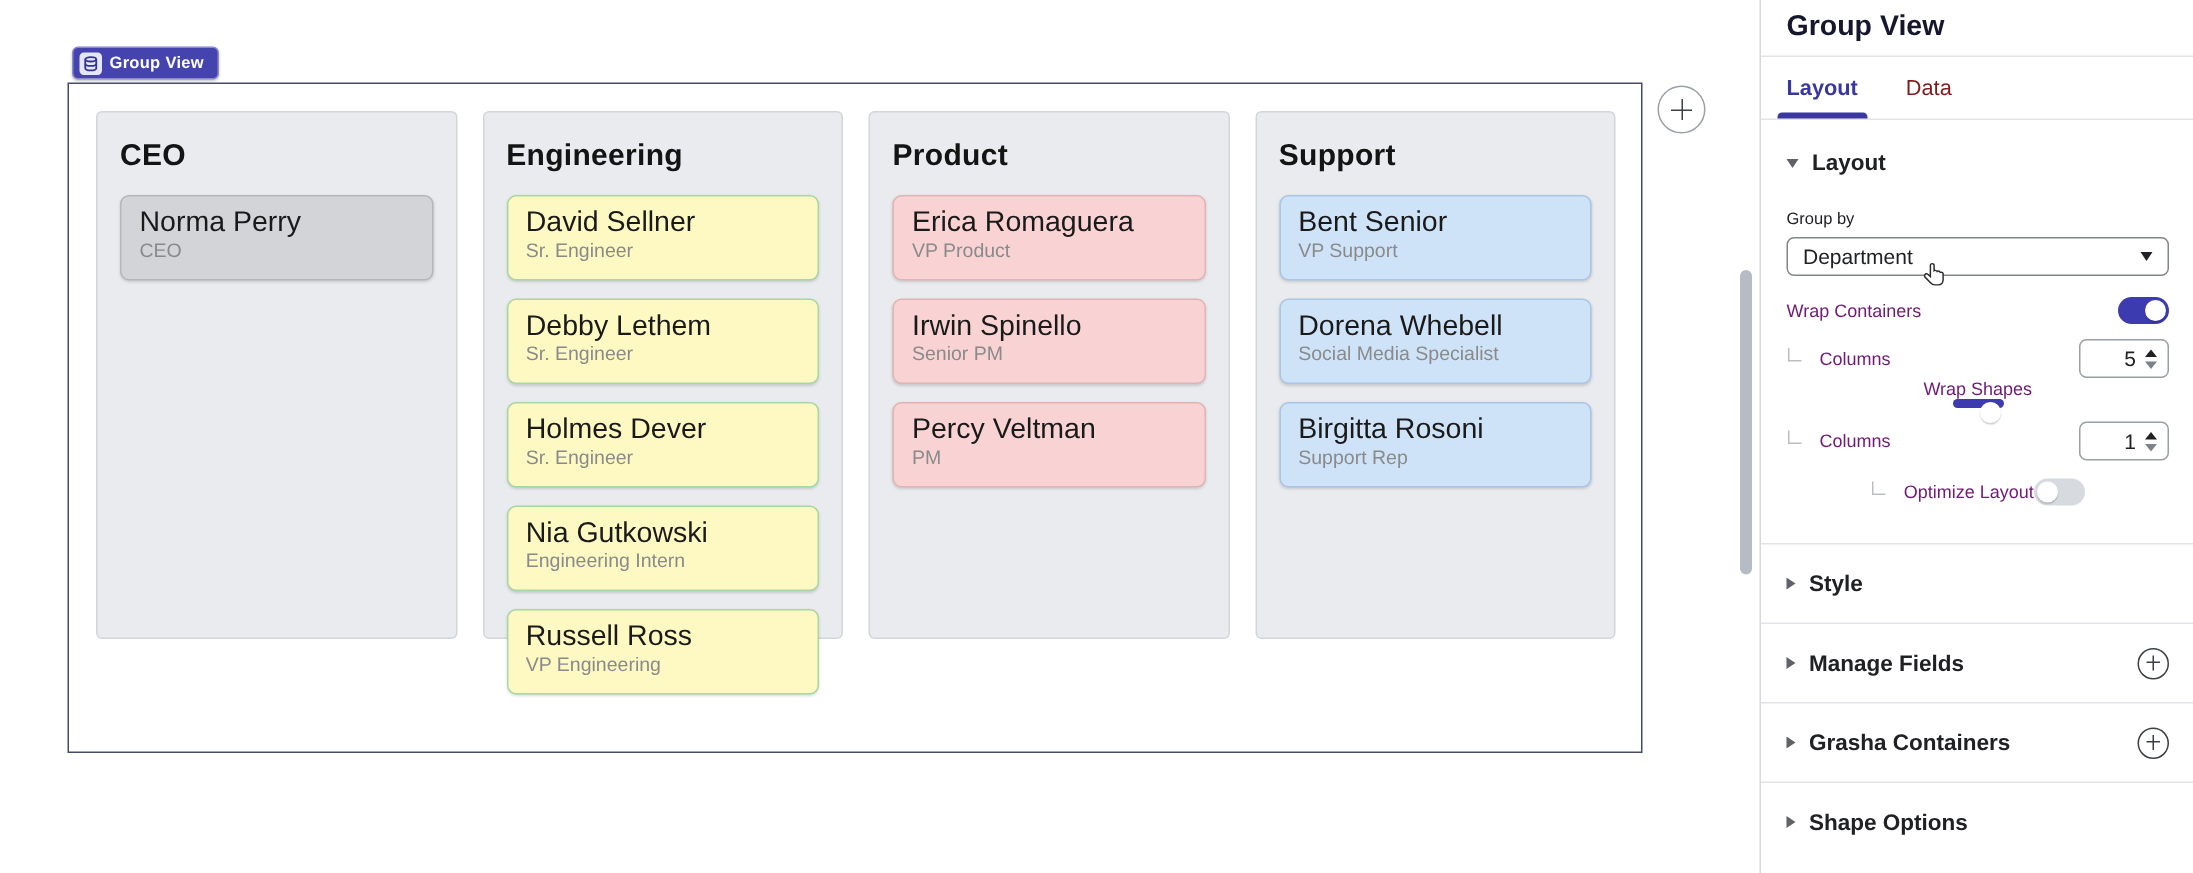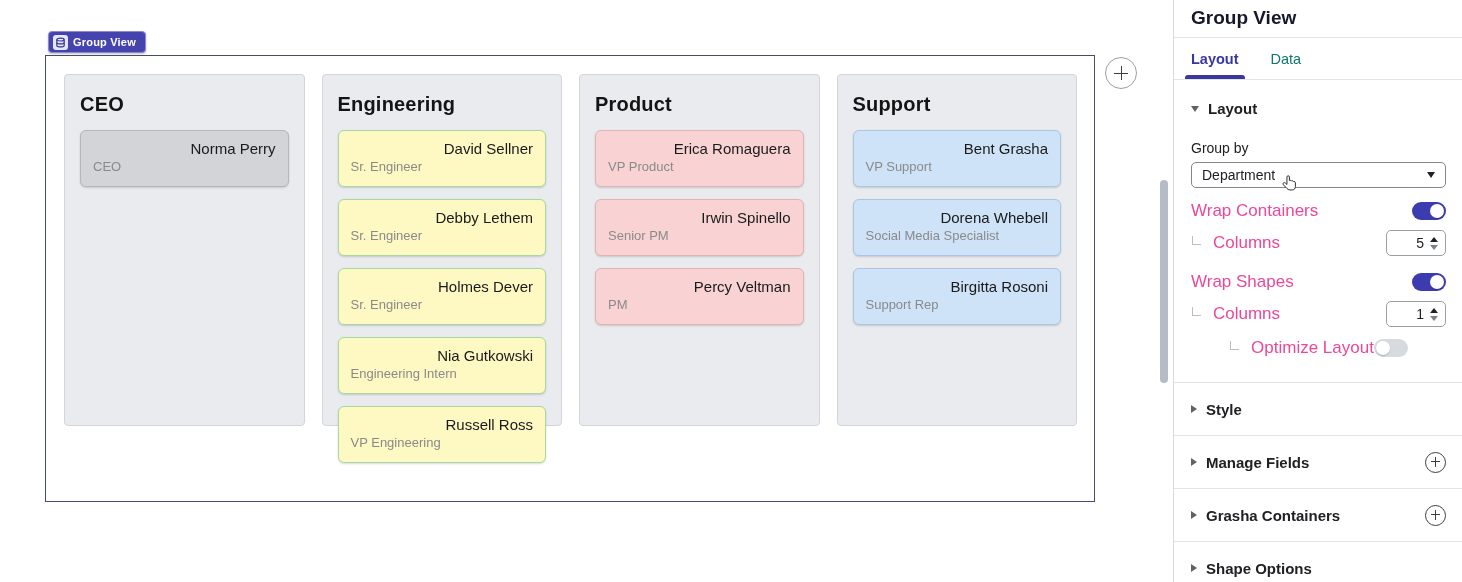--- a/index.html
+++ b/index.html
@@ -17,21 +17,21 @@
 
   
   .canvas-frame { position:absolute; left:45px; top:55px; width:1050px; height:447px;
                   background:#fff; border:1.5px solid #474c66; display:flex; gap:17px;
                   padding:18px 17px 15px 18px; }
   .column { width:241px; height:352px; background:#e9ebee; border:1px solid #d2d5db;
             border-radius:4px; padding:18px 15px 14px 15px; }
   .col-header { font-size:20px; font-weight:bold; color:#141414; margin-bottom:14px; letter-spacing:.2px; }
   .cards { display:flex; flex-direction:column; gap:12px; }
   .card { height:57px; border-radius:6px; padding:8px 12px 0 12px; box-shadow:0 1px 2px rgba(0,0,0,.15); cursor:pointer; }
-  .card-name { font-size:15px; color:#1a1a1a; line-height:19px;text-align:right; }
+  .card-name { font-size:19px; color:#1a1a1a; line-height:19px; }
   .card-role { font-size:13px; color:#8a8a8a; line-height:17px; }
   .card.gray  { background:#d3d4d7; border:1px solid #b6b7bb; }
   .card.green { background:#fef9c3; border:1px solid #a6d9a1; }
   .card.pink  { background:#f9d3d3; border:1px solid #e2b3b3; }
   .card.blue  { background:#cfe3f8; border:1px solid #aac6e6; }
 
   
   .add-btn { position:absolute; left:1105px; top:57px; width:32px; height:32px; border-radius:50%;
              background:#fff; border:1px solid #9aa0a6; cursor:pointer; }
   .add-btn::before, .add-btn::after { content:""; position:absolute; background:#3c4043; }
@@ -43,42 +43,42 @@
                   background:#b6bcc6; border-radius:4px; cursor:pointer; }
 
   
   .panel { position:absolute; left:1173px; top:0; width:289px; height:582px; background:#fff;
            border-left:1px solid #d8dade; }
   .panel-title { font-size:19px; font-weight:bold; color:#16162c; padding:7px 17px 8px 17px; }
   .hdiv { border-top:1px solid #e4e4e8; }
   .tabs { display:flex; gap:32px; padding:0 17px; height:41px; align-items:center; position:relative; }
   .tab { font-size:14.5px; cursor:pointer; position:relative; height:100%; display:flex; align-items:center; }
   .tab.active { color:#3a38a0; font-weight:bold; }
-  .tab.inactive { color:#0f766e;text-align:center; }
+  .tab.inactive { color:#7f1d1d;text-align:center; }
   .tab.active::after { content:""; position:absolute; left:-6px; right:-6px; bottom:0; height:4px;
                        background:#3a38a0; border-radius:3px 3px 0 0; }
 
   .layout-body { padding:0 16px 0 17px; }
   .sec-head { display:flex; align-items:center; gap:9px; margin-top:20px; cursor:pointer; }
   .sec-label { font-size:15px; font-weight:bold; color:#202124; }
   .tri-down { width:0; height:0; border-left:4.5px solid transparent; border-right:4.5px solid transparent;
               border-top:6px solid #5f6368; display:inline-block; }
   .tri-right { width:0; height:0; border-top:4.5px solid transparent; border-bottom:4.5px solid transparent;
                border-left:6px solid #5f6368; display:inline-block; }
 
-  .field-label { font-size:14px; color:#202124; margin-top:23px; }
+  .field-label { font-size:11px; color:#202124; margin-top:23px; }
   .dropdown { margin-top:6px; height:26px; border:1px solid #80868b; border-radius:5px;
               display:flex; align-items:center; justify-content:space-between; padding:0 10px;
               cursor:pointer; background:#fff; position:relative; }
   .dropdown .dd-value { font-size:14px; color:#202124; }
   .dd-caret { width:0; height:0; border-left:4.5px solid transparent; border-right:4.5px solid transparent;
               border-top:6px solid #202124; }
 
   .prow { display:flex; align-items:center; justify-content:space-between; }
-  .prow .plabel { font-size:17px; color:#ec4899; display:flex; align-items:center; }
+  .prow .plabel { font-size:12px; color:#701a75; display:flex; align-items:center; }
   .indent-branch { width:9px; height:9px; border-left:1.5px solid #b9bdc4; border-bottom:1.5px solid #b9bdc4;
                    display:inline-block; margin:-6px 12px 0 1px; }
 
   .toggle { width:34px; height:18px; border-radius:9px; position:relative; cursor:pointer; }
   .toggle.on  { background:#3d3bb0; }
   .toggle.off { background:#d7dade; }
   .toggle .knob { position:absolute; top:2px; width:14px; height:14px; border-radius:50%; background:#fff;
                   box-shadow:0 1px 1px rgba(0,0,0,.2); }
   .toggle.on .knob  { right:2px; }
   .toggle.off .knob { left:2px; }
@@ -175,21 +175,21 @@
           <div class="card-name">Percy Veltman</div>
           <div class="card-role">PM</div>
         </div>
       </div>
     </div>
 
     <div class="column">
       <div class="col-header">Support</div>
       <div class="cards">
         <div class="card blue">
-          <div class="card-name">Bent Grasha</div>
+          <div class="card-name">Bent Senior</div>
           <div class="card-role">VP Support</div>
         </div>
         <div class="card blue">
           <div class="card-name">Dorena Whebell</div>
           <div class="card-role">Social Media Specialist</div>
         </div>
         <div class="card blue">
           <div class="card-name">Birgitta Rosoni</div>
           <div class="card-role">Support Rep</div>
         </div>
@@ -238,21 +238,21 @@
           </span>
         <div class="stepper">
           <span class="step-val">5</span>
           <span class="step-arrows">
               <i class="st-up"></i>
               <i class="st-down"></i>
             </span>
         </div>
       </div>
 
-      <div class="prow" style="margin-top:16px; height:20px;">
+      <div class="prow" style="height:20px;flex-direction:column;">
         <span class="plabel">Wrap Shapes</span>
         <div class="toggle on">
             <div class="knob"></div>
           </div>
       </div>
 
       <div class="prow" style="margin-top:9px; height:26px;">
         <span class="plabel">
             <i class="indent-branch"></i>
             <span>Columns</span>

